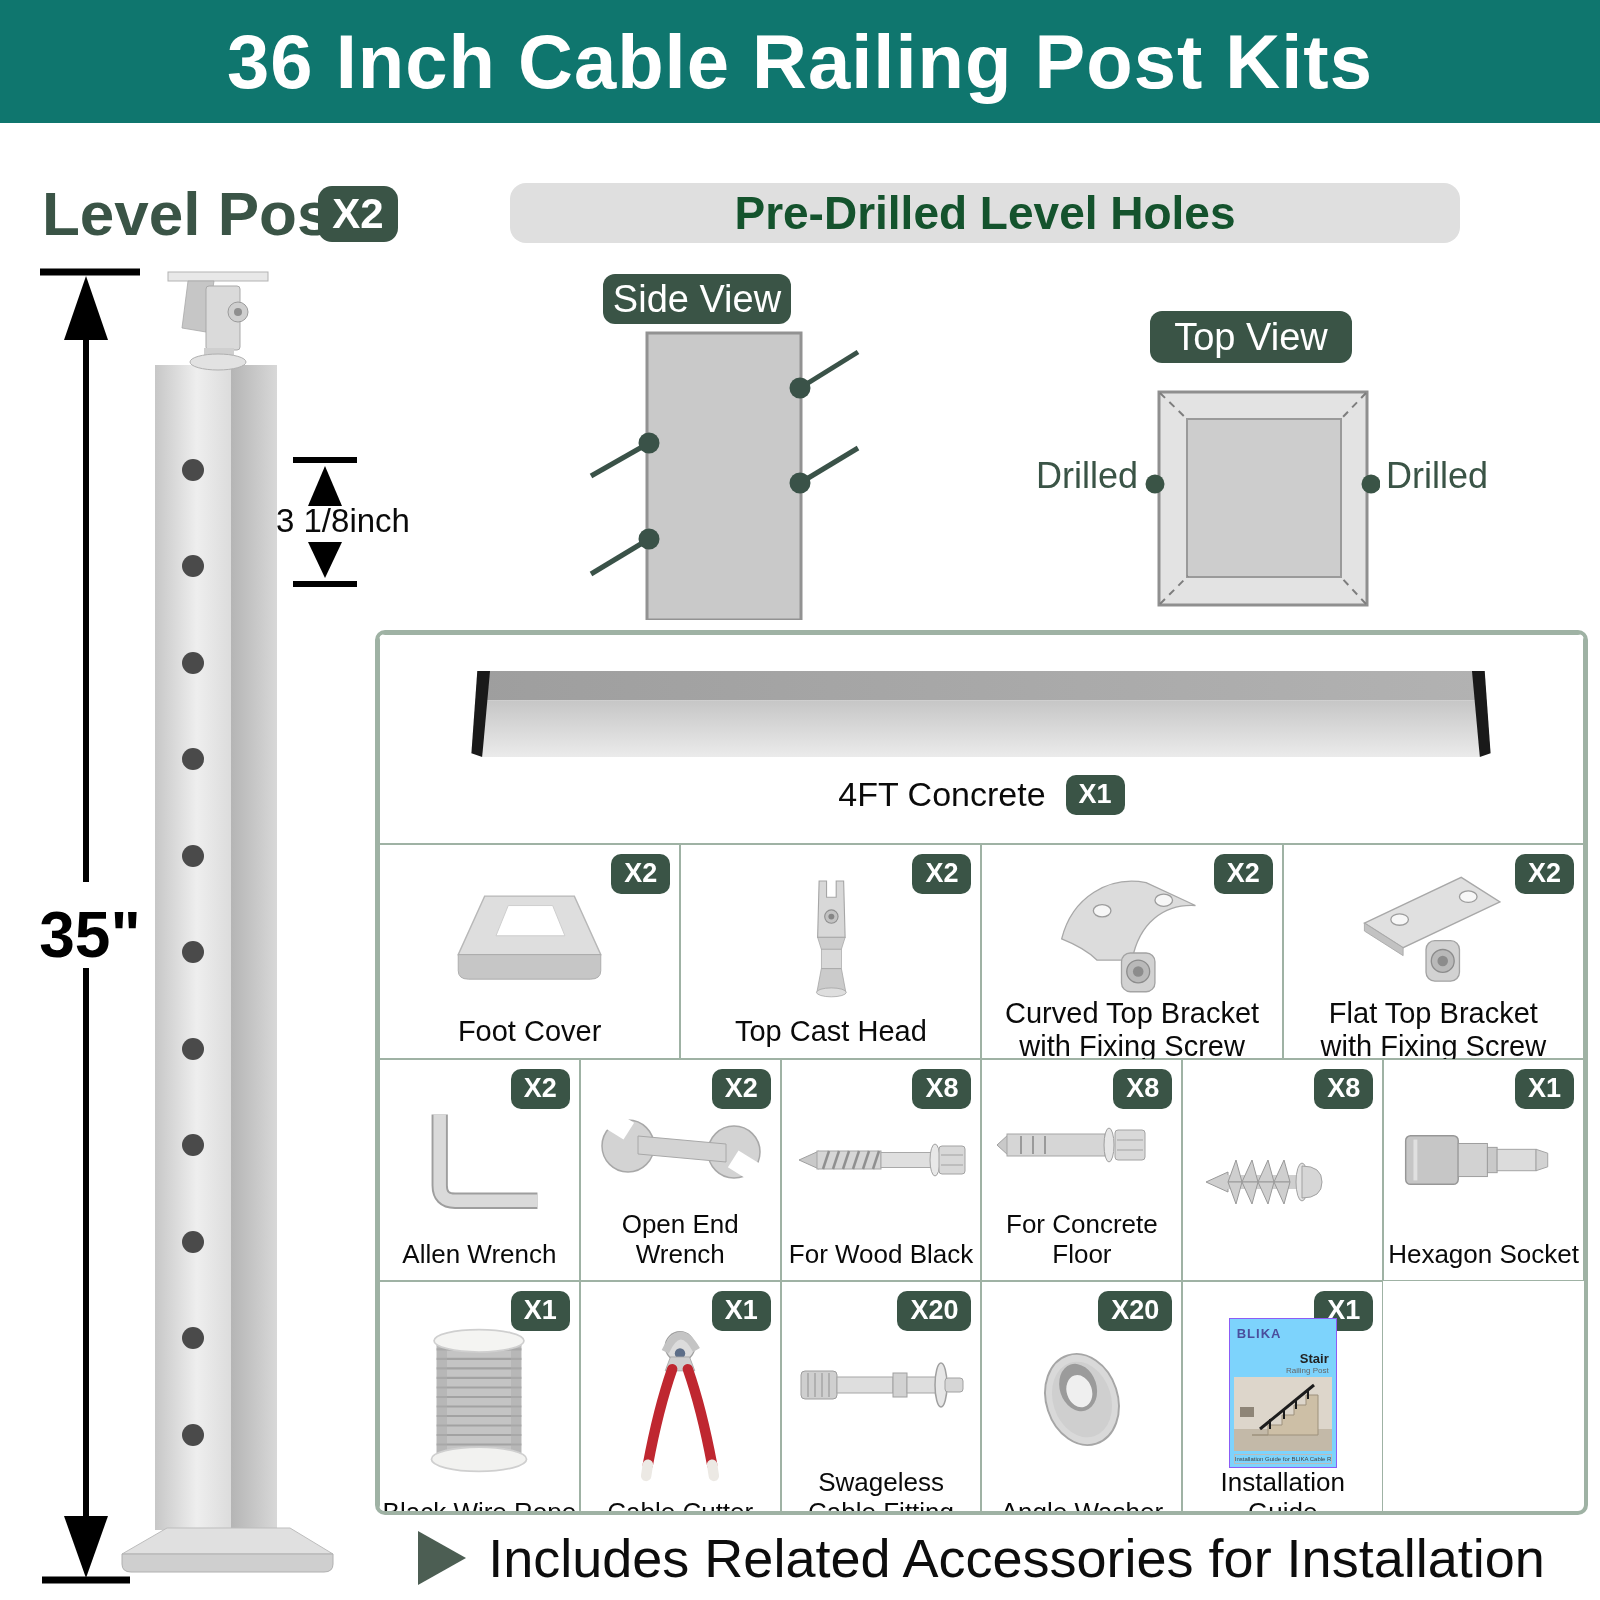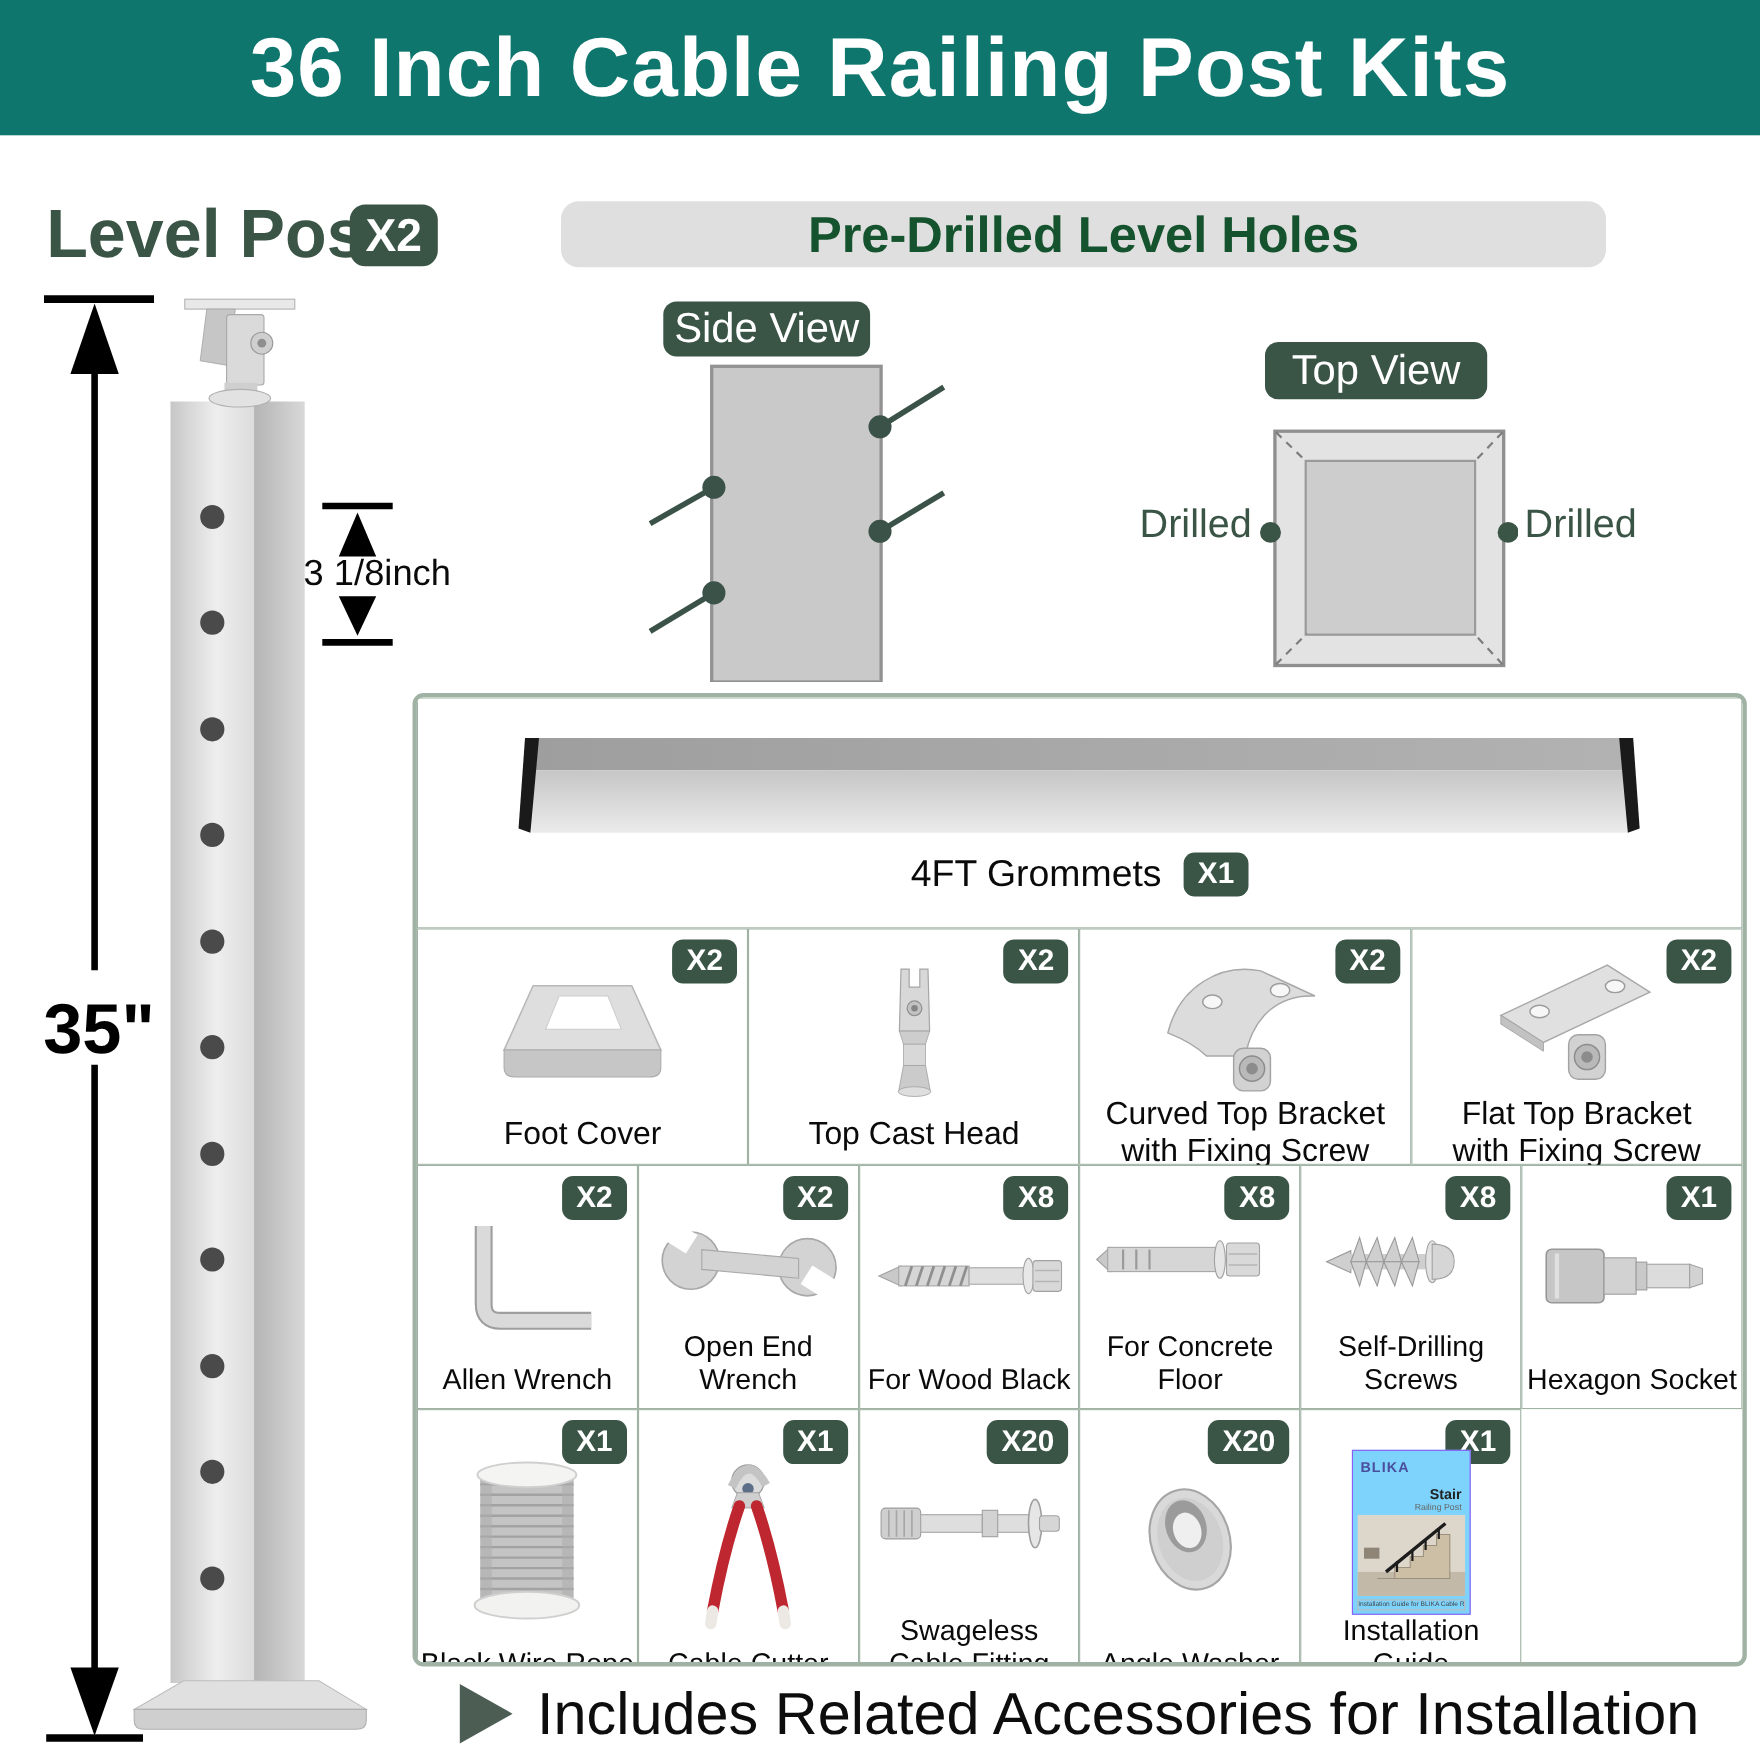--- a/index.html
+++ b/index.html
@@ -193,21 +193,21 @@
             <stop offset="0" stop-color="#c6c6c6"></stop>
               <stop offset="1" stop-color="#ebebeb"></stop>
           </linearGradient>
         </defs>
         <polygon points="18,6 1022,6 1032,36 8,36" fill="url(#ghT)"></polygon>
         <polygon points="8,36 1032,36 1028,94 12,94" fill="url(#ghF)"></polygon>
         <polygon points="6,6 19,6 11,94 0,90" fill="#1a1a1a"></polygon>
         <polygon points="1021,6 1034,6 1040,90 1029,94" fill="#1a1a1a"></polygon>
       </svg>
       <div class="rail-label-row">
-        <span class="rail-label">4FT Grommets</span>
+        <span class="rail-label">4FT Concrete</span>
         <span class="qty-badge">X1</span>
       </div>
     </div>
 
     <div class="cell item span3 row2">
       <span class="qty-badge">X2</span>
       <div class="item-icon">
           <svg width="185" height="118" viewBox="0 0 185 125">
         <polygon points="45,16 140,16 168,78 17,78" fill="#dedede" stroke="#b8b8b8" stroke-width="1.5"></polygon>
         <polygon points="70,26 117,26 130,58 57,58" fill="#ffffff" stroke="#cccccc" stroke-width="1"></polygon>
@@ -342,22 +342,20 @@
       <div class="item-icon">
           <svg width="170" height="100" viewBox="0 0 170 100">
         <polygon points="8,52 30,42 30,62" fill="#cfcfcf" stroke="#999999" stroke-width="1"></polygon>
         <rect x="28" y="45" width="70" height="14" fill="#cfcfcf"></rect>
         <path d="M30,52 L38,30 L44,52 L54,30 L60,52 L70,30 L76,52 L86,30 L92,52 Z" fill="#cfcfcf" stroke="#999999" stroke-width="1"></path>
         <path d="M30,52 L38,74 L44,52 L54,74 L60,52 L70,74 L76,52 L86,74 L92,52 Z" fill="#cfcfcf" stroke="#999999" stroke-width="1"></path>
         <ellipse cx="104" cy="52" rx="6" ry="19" fill="#e2e2e2" stroke="#a2a2a2" stroke-width="1"></ellipse>
         <path d="M104,36 Q124,36 124,52 Q124,68 104,68 Z" fill="#d6d6d6" stroke="#a2a2a2" stroke-width="1"></path>
       </svg>
         </div>
-      <div class="item-label">Self-Drilling
-Screws</div>
     </div>
 
     <div class="cell item span2">
       <span class="qty-badge">X1</span>
       <div class="item-icon">
           <svg width="180" height="95" viewBox="0 0 185 95">
         <rect x="12" y="22" width="54" height="50" rx="5" fill="#c6c6c6" stroke="#979797" stroke-width="1.5"></rect>
         <line x1="22" y1="26" x2="22" y2="68" stroke="#e0e0e0" stroke-width="4"></line>
         <rect x="66" y="30" width="30" height="34" fill="#d2d2d2" stroke="#9d9d9d" stroke-width="1"></rect>
         <rect x="96" y="34" width="10" height="26" fill="#c9c9c9" stroke="#9d9d9d" stroke-width="1"></rect>

